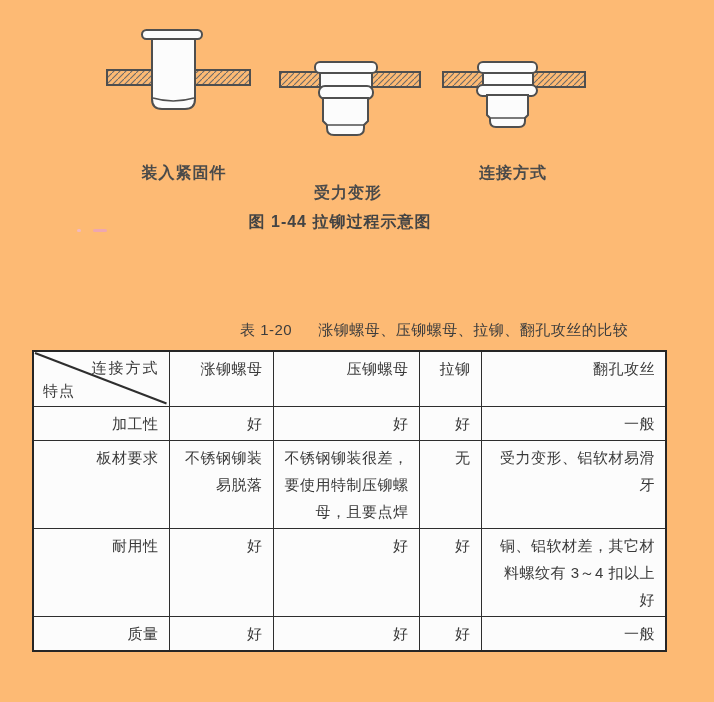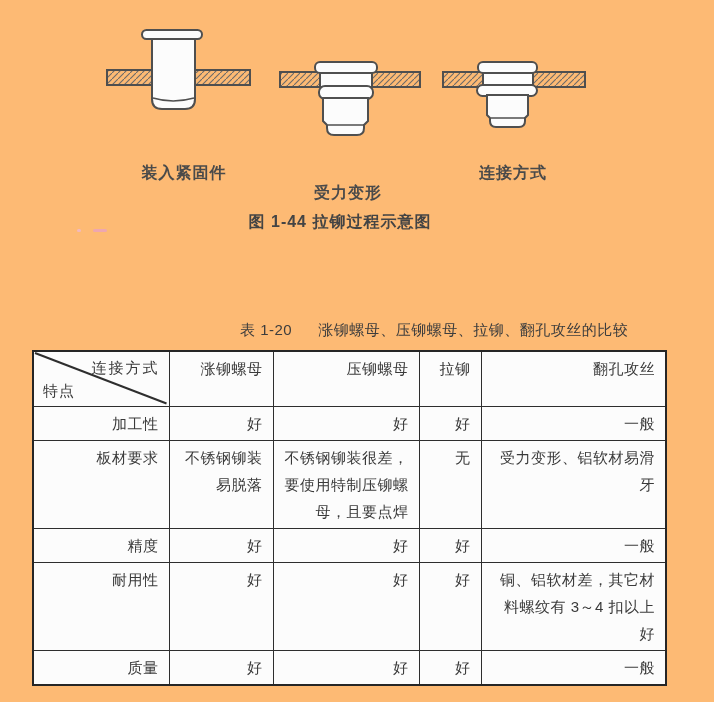--- a/index.html
+++ b/index.html
@@ -216,27 +216,20 @@
       </tr>
 
       <tr class="h-mid">
         <td>板材要求</td>
         <td>不锈钢铆装易脱落</td>
         <td>不锈钢铆装很差，要使用特制压铆螺母，且要点焊</td>
         <td>无</td>
         <td>受力变形、铝软材易滑牙</td>
       </tr>
 
-      <tr class="h-tiny">
-        <td>精度</td>
-        <td>好</td>
-        <td>好</td>
-        <td>好</td>
-        <td>一般</td>
-      </tr>
 
       <tr class="h-big">
         <td>耐用性</td>
         <td>好</td>
         <td>好</td>
         <td>好</td>
         <td>铜、铝软材差，其它材料螺纹有 3～4 扣以上好</td>
       </tr>
 
 

